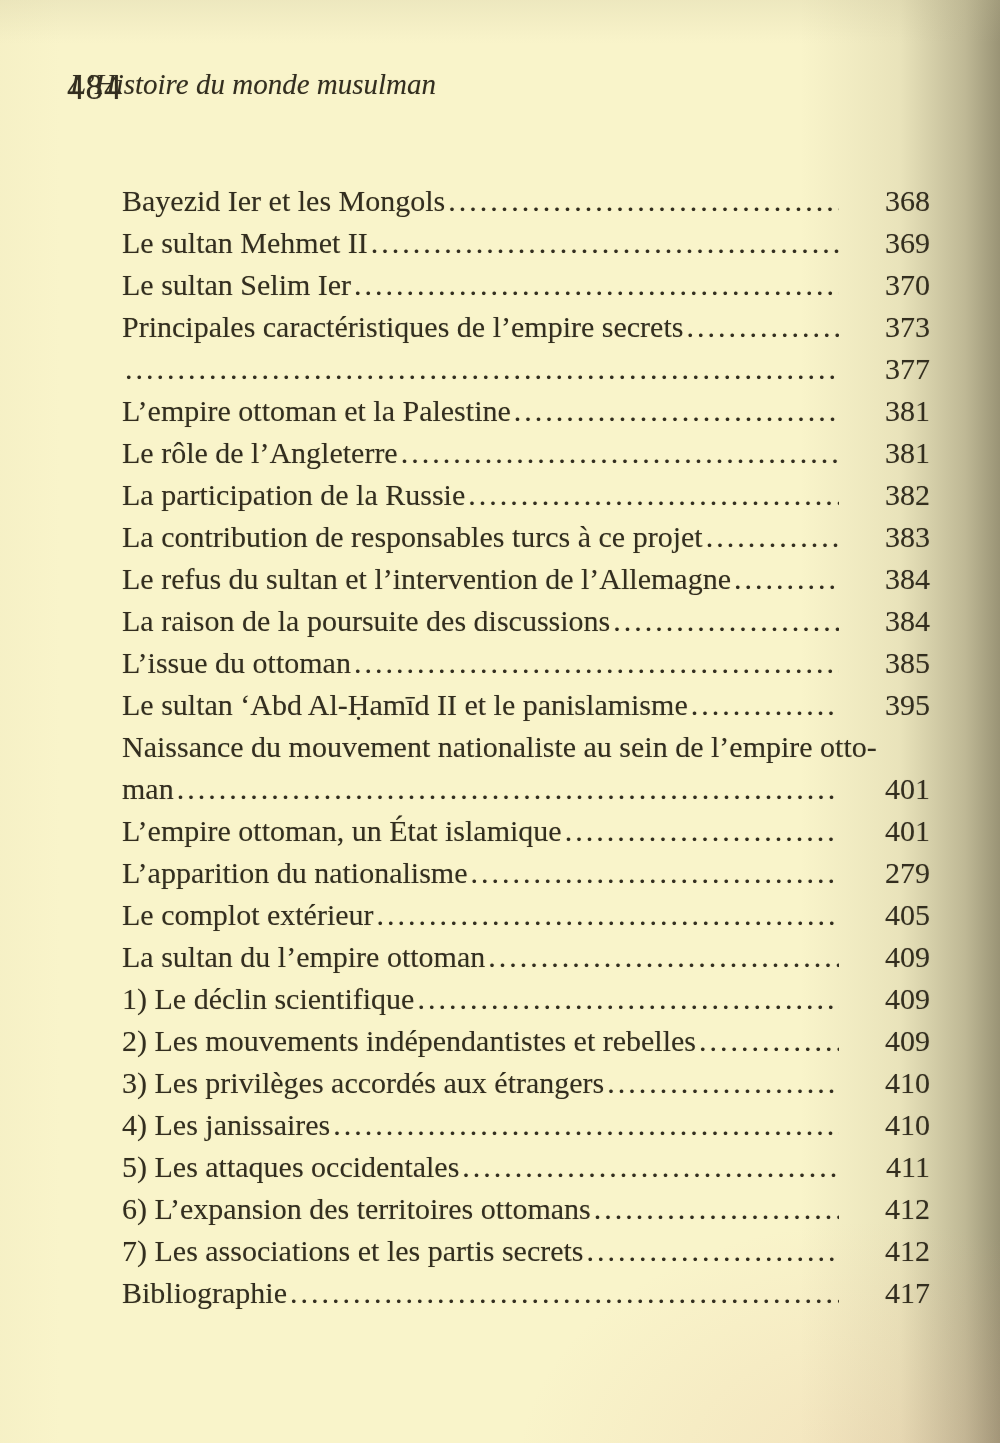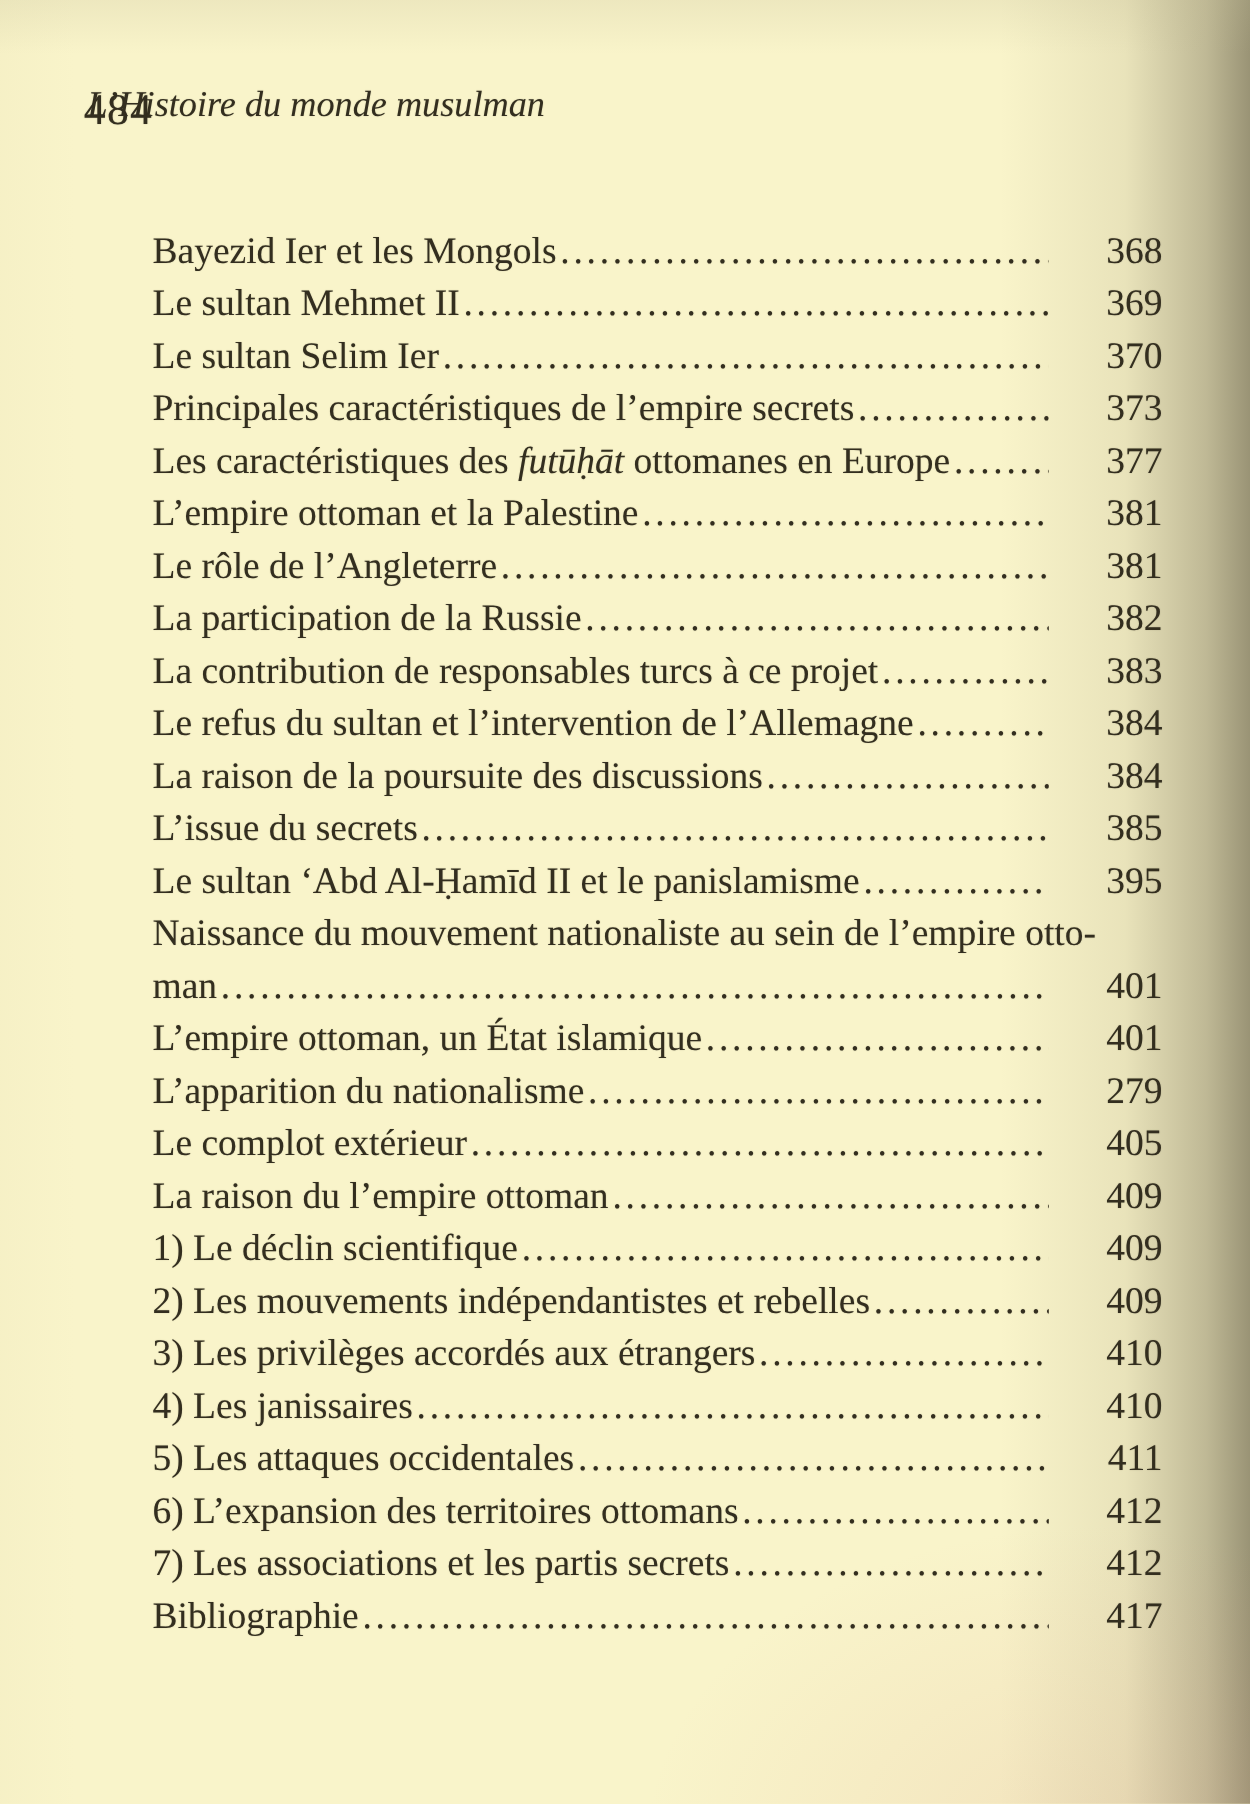--- a/index.html
+++ b/index.html
@@ -95,21 +95,20 @@
         <span class="toc-title">Le sultan Selim Ier</span>
         <span class="toc-dots"></span>
         <span class="toc-page">370</span>
       </div>
       <div class="toc-row">
         <span class="toc-title">Principales caractéristiques de l’empire secrets</span>
         <span class="toc-dots"></span>
         <span class="toc-page">373</span>
       </div>
       <div class="toc-row">
-        <span class="toc-title"><span>Les caractéristiques des </span><em>futūḥāt</em><span> ottomanes en Europe</span></span>
         <span class="toc-dots"></span>
         <span class="toc-page">377</span>
       </div>
       <div class="toc-row">
         <span class="toc-title">L’empire ottoman et la Palestine</span>
         <span class="toc-dots"></span>
         <span class="toc-page">381</span>
       </div>
       <div class="toc-row">
         <span class="toc-title">Le rôle de l’Angleterre</span>
@@ -130,21 +129,21 @@
         <span class="toc-title">Le refus du sultan et l’intervention de l’Allemagne</span>
         <span class="toc-dots"></span>
         <span class="toc-page">384</span>
       </div>
       <div class="toc-row">
         <span class="toc-title">La raison de la poursuite des discussions</span>
         <span class="toc-dots"></span>
         <span class="toc-page">384</span>
       </div>
       <div class="toc-row">
-        <span class="toc-title">L’issue du secrets</span>
+        <span class="toc-title">L’issue du ottoman</span>
         <span class="toc-dots"></span>
         <span class="toc-page">385</span>
       </div>
       <div class="toc-row">
         <span class="toc-title">Le sultan ‘Abd Al-Ḥamīd II et le panislamisme</span>
         <span class="toc-dots"></span>
         <span class="toc-page">395</span>
       </div>
       <div class="toc-row">
         <span class="toc-title">Naissance du mouvement nationaliste au sein de l’empire otto-</span>
@@ -163,21 +162,21 @@
         <span class="toc-title">L’apparition du nationalisme</span>
         <span class="toc-dots"></span>
         <span class="toc-page">279</span>
       </div>
       <div class="toc-row">
         <span class="toc-title">Le complot extérieur</span>
         <span class="toc-dots"></span>
         <span class="toc-page">405</span>
       </div>
       <div class="toc-row">
-        <span class="toc-title">La raison du l’empire ottoman</span>
+        <span class="toc-title">La sultan du l’empire ottoman</span>
         <span class="toc-dots"></span>
         <span class="toc-page">409</span>
       </div>
       <div class="toc-row">
         <span class="toc-title">1) Le déclin scientifique</span>
         <span class="toc-dots"></span>
         <span class="toc-page">409</span>
       </div>
       <div class="toc-row">
         <span class="toc-title">2) Les mouvements indépendantistes et rebelles</span>

